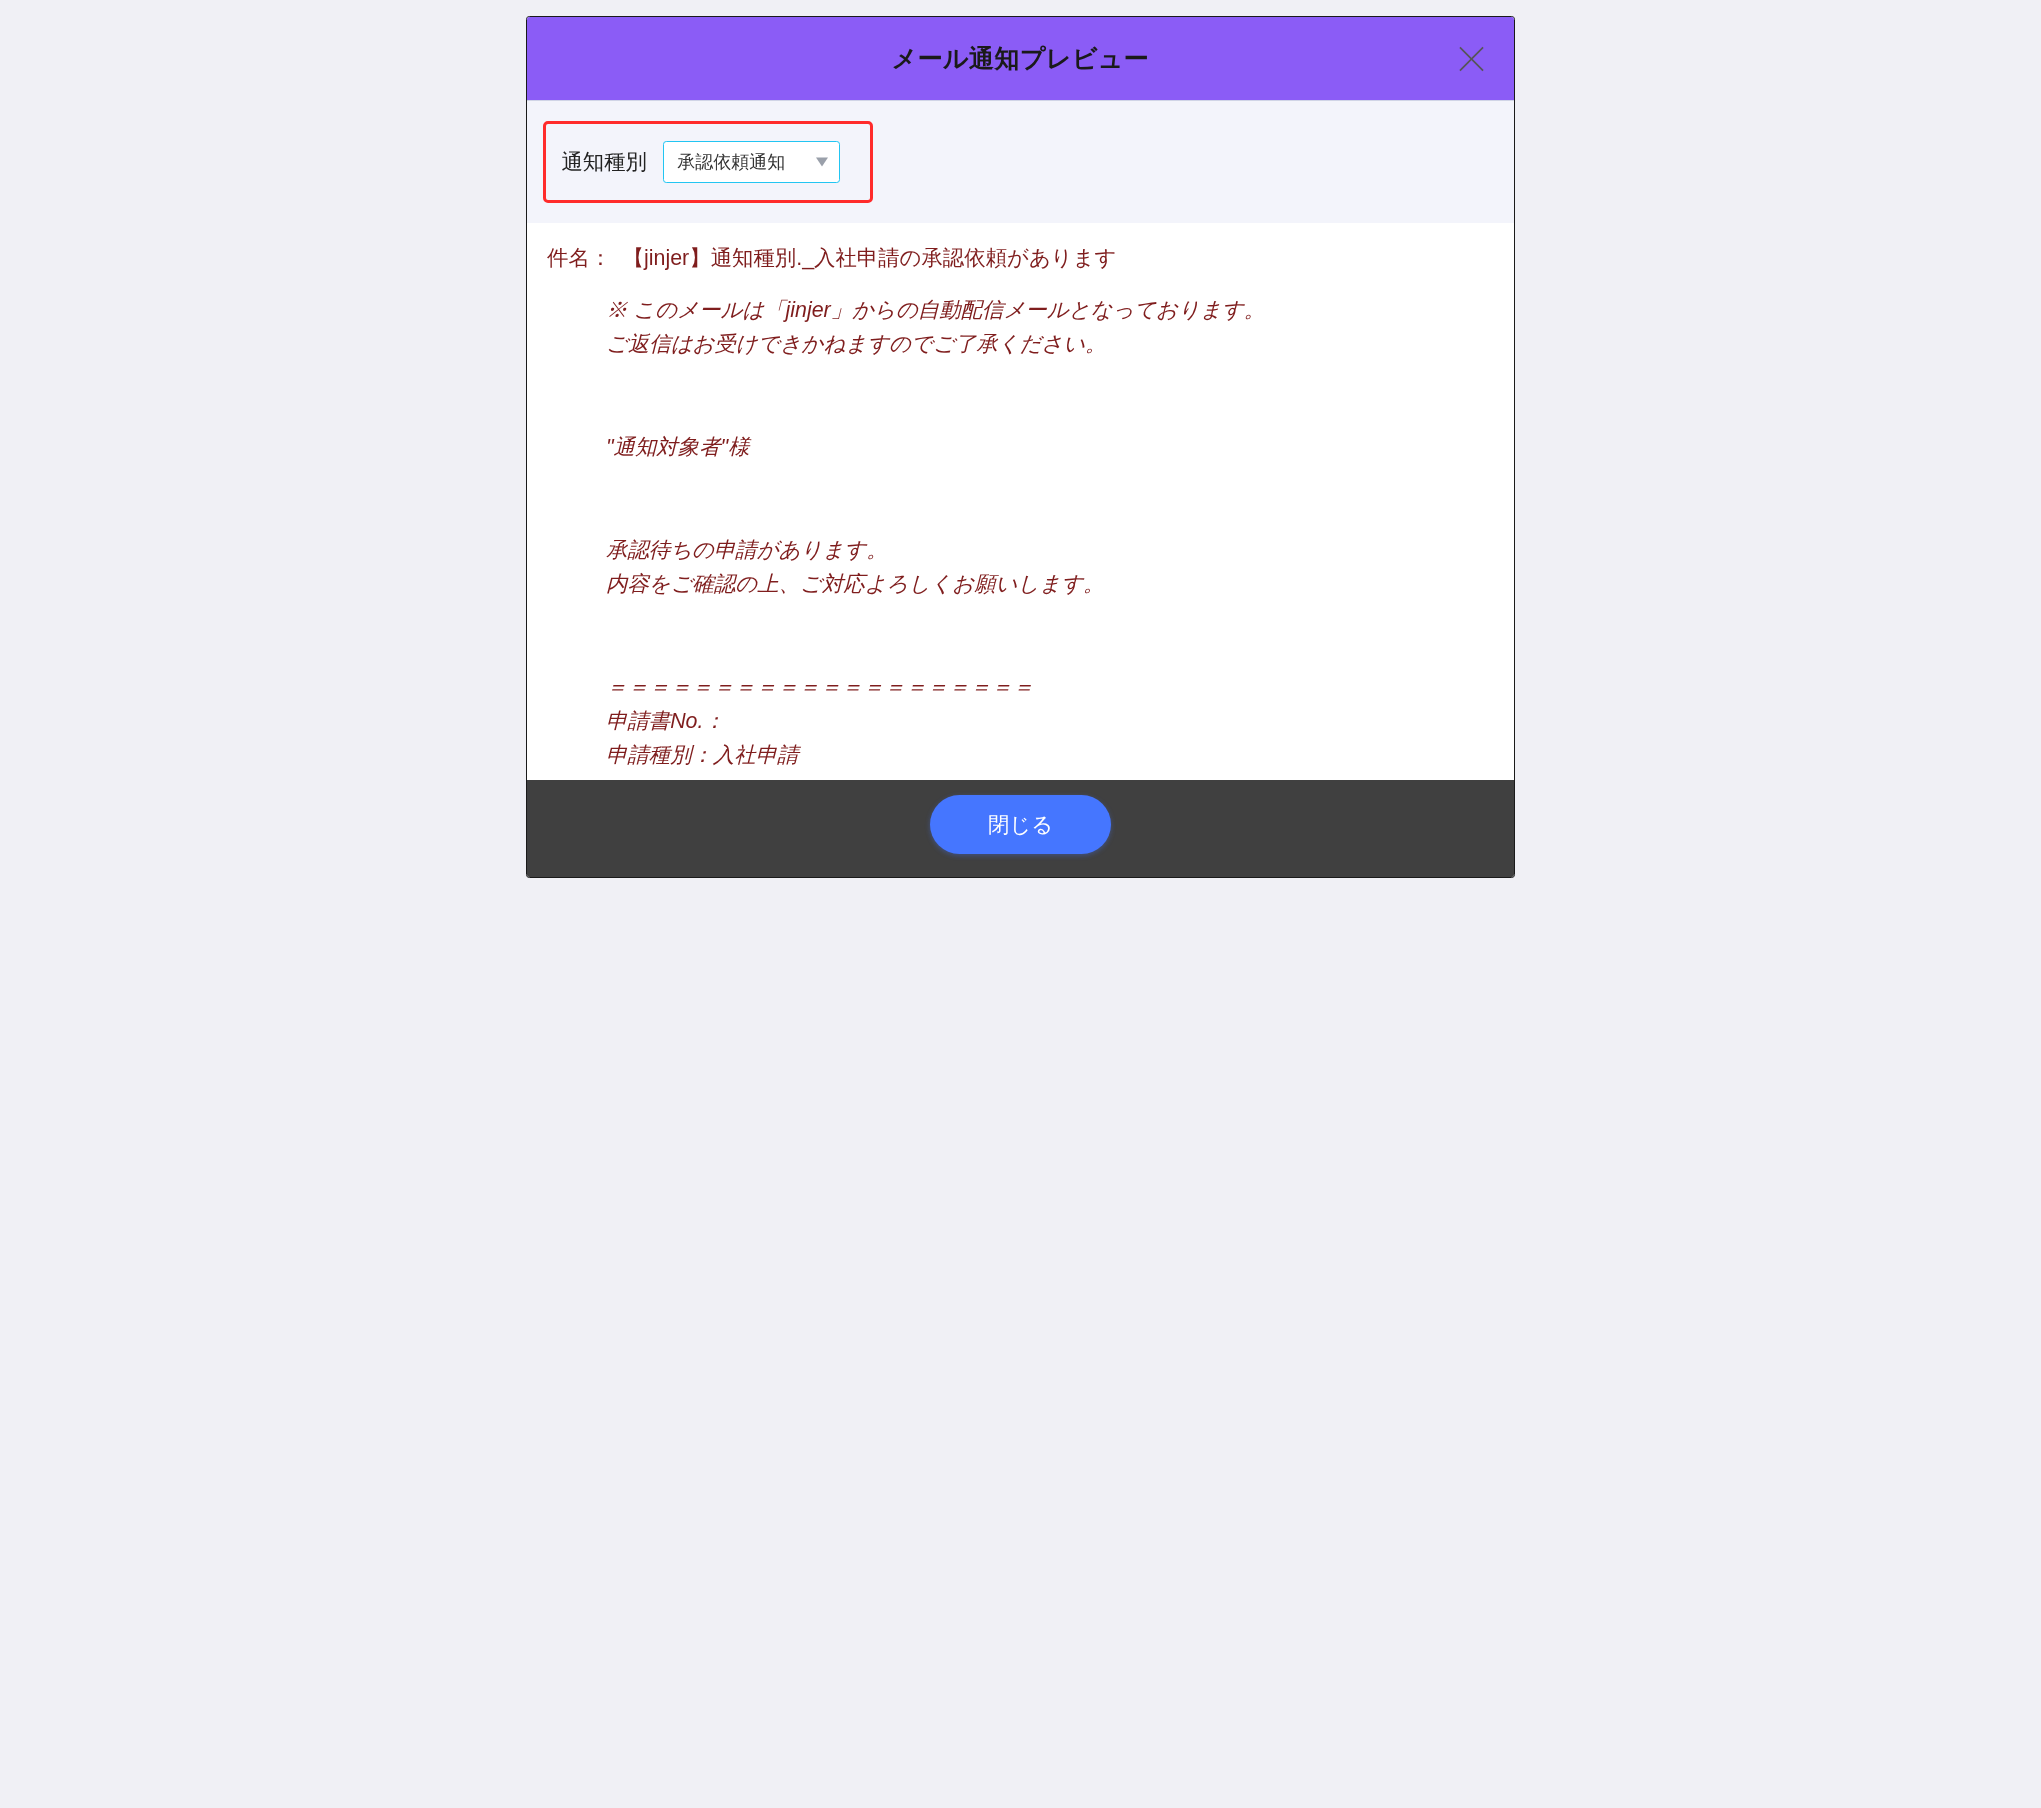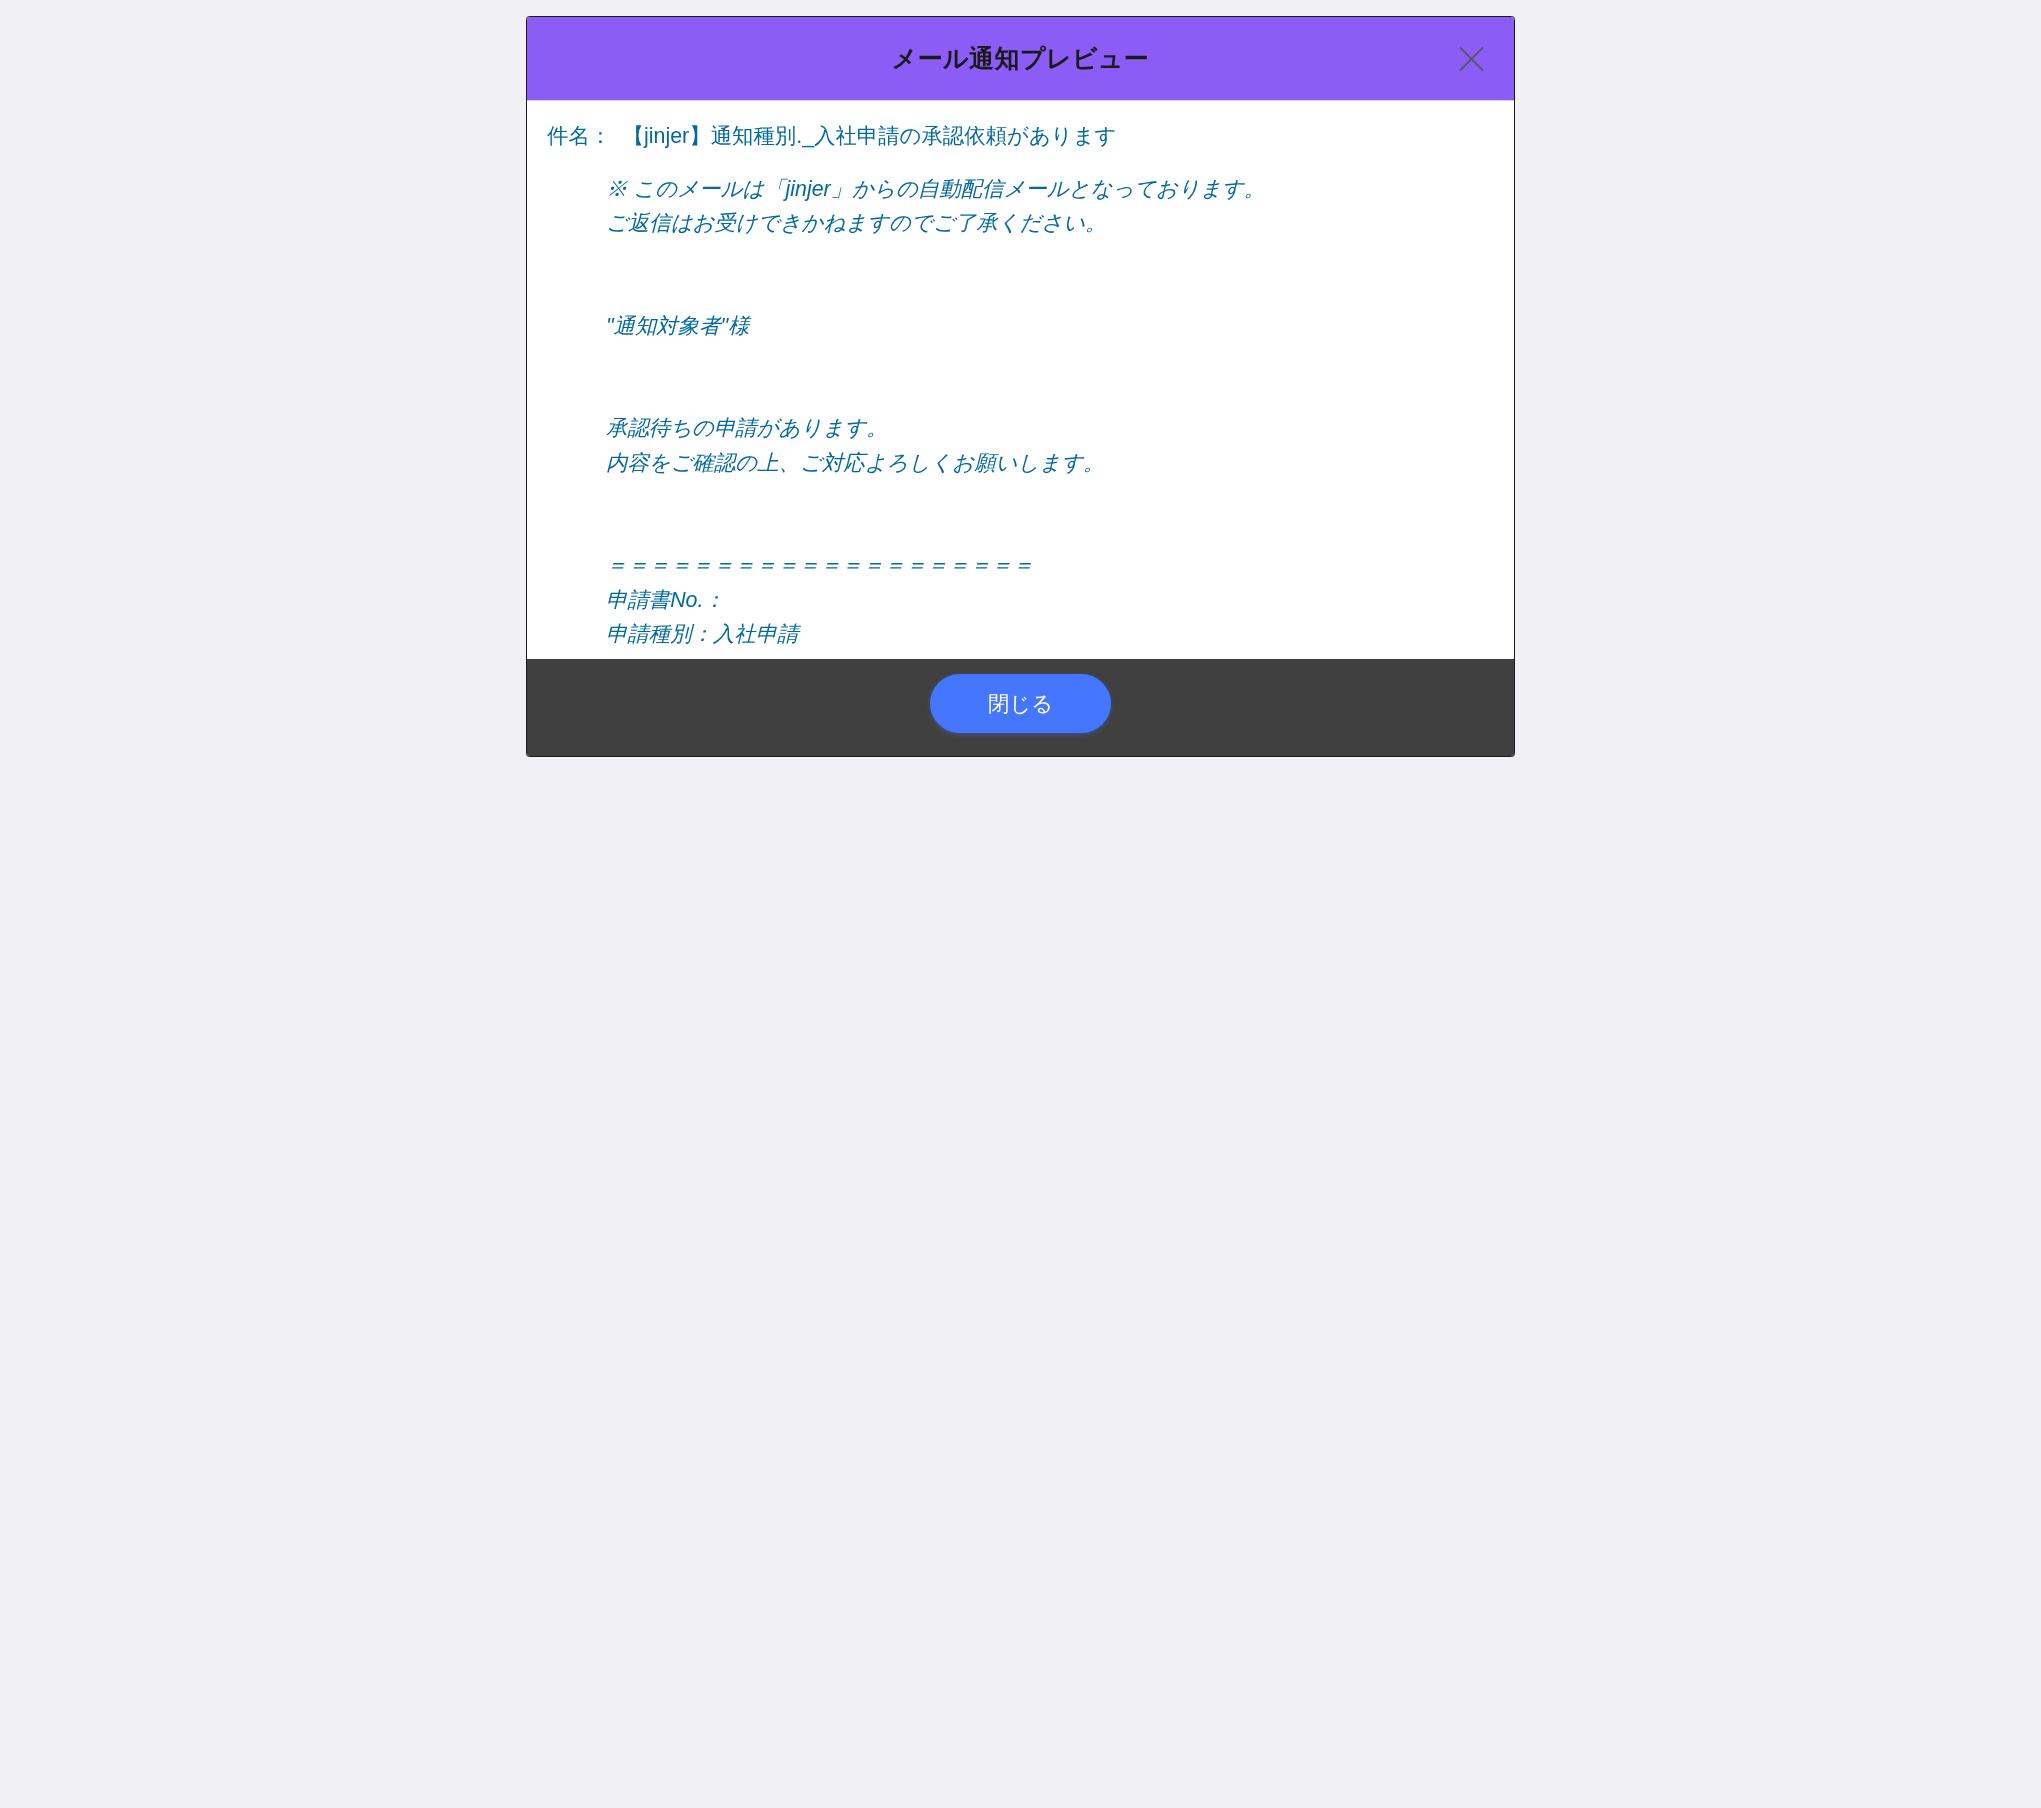--- a/index.html
+++ b/index.html
@@ -85,21 +85,21 @@
     right:11.5px;top:50%;
     transform:translateY(-50%);
     width:0;height:0;
     border-left:6.6px solid transparent;
     border-right:6.6px solid transparent;
     border-top:9px solid #9aa0aa;
   }
   .body-area{
     padding:18px 20px 8.2px 20px;
     font-size:21.4px;
-    color:#0369a1;
+    color:#7f1d1d;
     line-height:1.6;
     overflow-y:auto;
   }
   .field-row{
     display:flex;
     gap:11.5px;
     margin-bottom:18px;
   }
   .field-label{white-space:nowrap;}
   .mail-body-block{
@@ -135,20 +135,29 @@
   <div class="modal-header">
     <h1 class="modal-title">メール通知プレビュー</h1>
     <button class="close-btn" aria-label="close">
       <svg width="33" height="33" viewBox="0 0 40 40">
         <line x1="6" y1="6" x2="34" y2="34"></line>
         <line x1="34" y1="6" x2="6" y2="34"></line>
       </svg>
     </button>
   </div>
 
+  <div class="filter-bar">
+    <div class="highlight-box">
+      <span class="filter-label">通知種別</span>
+      <div class="select-wrap">
+        <span>承認依頼通知</span>
+        <span class="select-caret"></span>
+      </div>
+    </div>
+  </div>
 
   <div class="body-area">
 
     <div class="field-row">
       <span class="field-label">件名：</span>
       <span>【jinjer】通知種別._入社申請の承認依頼があります</span>
     </div>
 
 
     <div class="mail-body-block" id="mail-body-block"><span class="line">※ このメールは「jinjer」からの自動配信メールとなっております。</span><span class="line">ご返信はお受けできかねますのでご了承ください。</span><span class="line">&nbsp;</span><span class="line">&nbsp;</span><span class="line">"通知対象者"様</span><span class="line">&nbsp;</span><span class="line">&nbsp;</span><span class="line">承認待ちの申請があります。</span><span class="line">内容をご確認の上、ご対応よろしくお願いします。</span><span class="line">&nbsp;</span><span class="line">&nbsp;</span><span class="line">＝＝＝＝＝＝＝＝＝＝＝＝＝＝＝＝＝＝＝＝</span><span class="line">申請書No.：</span><span class="line">申請種別：入社申請</span></div>

